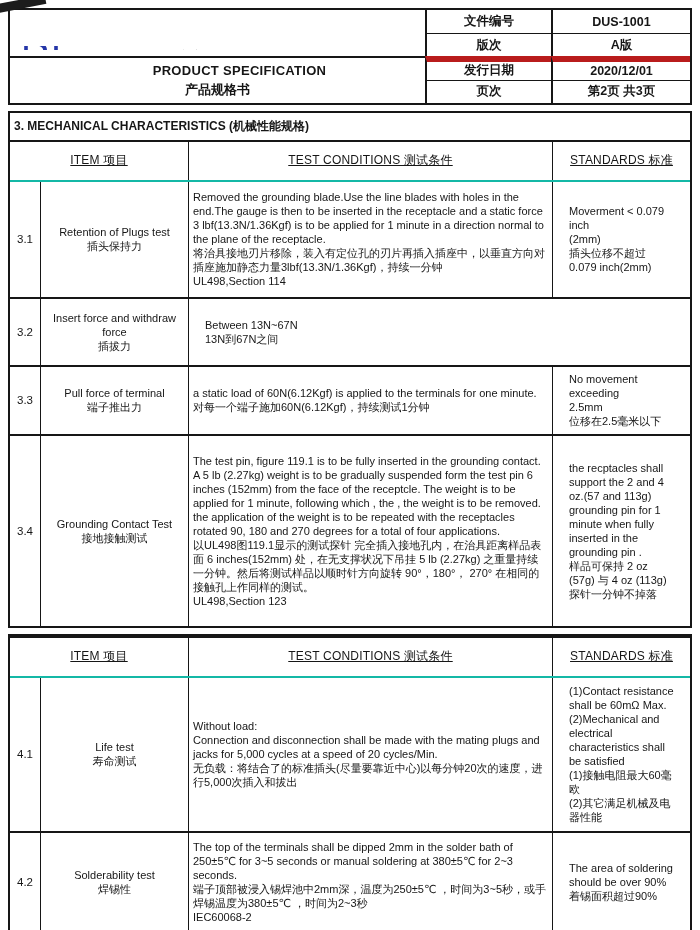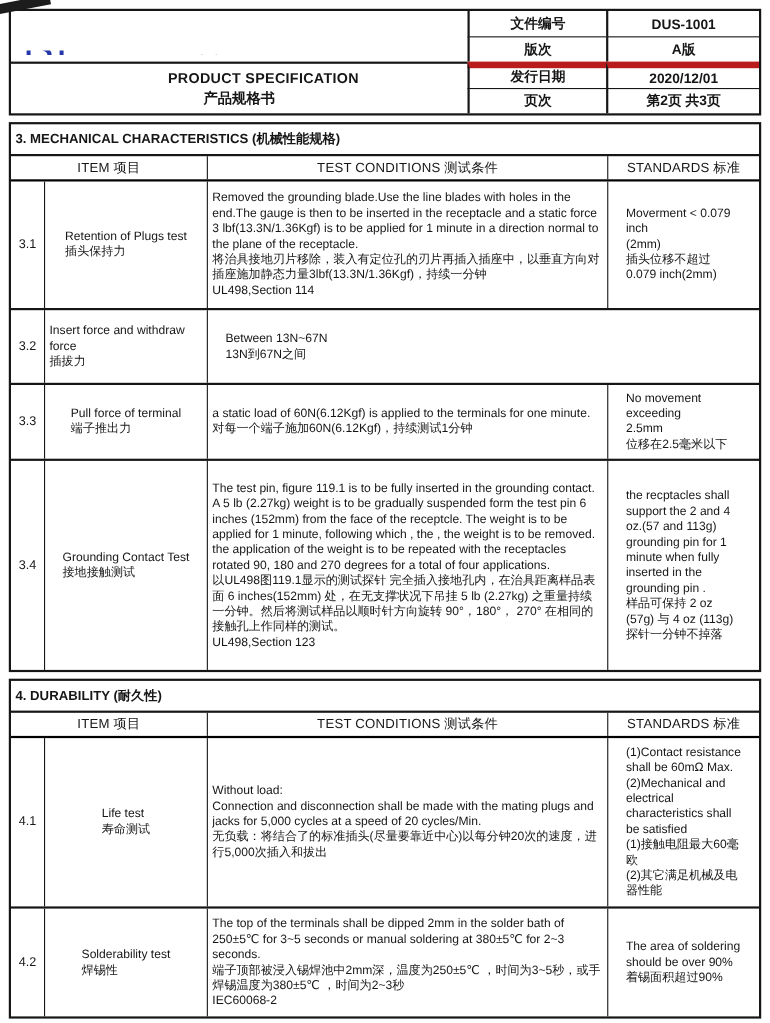--- a/index.html
+++ b/index.html
@@ -39,29 +39,29 @@
   .company-cn { font-weight:bold; font-size:13px; margin-top:2px; }
   .product-en { font-weight:bold; font-size:13px; letter-spacing:0.3px;margin-left:44px; }
   .product-cn { font-weight:bold; font-size:13px; margin-top:3px; }
   .logo { flex:0 0 auto; margin-right:6px; margin-left:2px; }
 
   
   .section { border:2px solid #161616; margin-top:6px; width:100%; }
   .sec-title { height:27px; display:flex; align-items:center; padding-left:4px;
     font-weight:bold; font-size:12px; }
   .grid { display:grid; grid-template-columns:30px 148px 1fr 138px; }
-  .head-row { border-top:2px solid #161616; border-bottom:2px solid #000000; height:25px; }
+  .head-row { border-top:2px solid #161616; border-bottom:2px solid #14b8a6; height:42px;text-decoration:underline; }
   .head-cell { display:flex; align-items:center; justify-content:center;
     font-size:12px; letter-spacing:0.2px; }
   .span2 { grid-column:1/3; }
   .bl { border-left:1.5px solid #161616; }
   .row + .row { border-top:2px solid #161616; }
   .cell { white-space:pre-line; overflow:hidden; font-size:11px; line-height:14px; }
   .num  { display:flex; align-items:center; justify-content:center; font-size:11.5px; }
-  .item { display:flex; align-items:center; justify-content:center; 
+  .item { display:flex; align-items:center; justify-content:center; text-align:center;
     padding:2px 4px; }
   .cond { display:flex; align-items:center; padding:2px 4px; text-align:left; }
   .std  { display:flex; align-items:center; padding:2px 16px; text-align:left; }
 </style>
 </head>
 <body>
 
 <div class="smudge"></div>
 
 <div class="page">
@@ -144,21 +144,20 @@
 接地接触测试</div>
       <div class="cell cond bl">The test pin, figure 119.1 is to be fully inserted in the grounding contact. A 5 lb (2.27kg) weight is to be gradually suspended form the test pin 6 inches (152mm) from the face of the receptcle. The weight is to be applied for 1 minute, following which , the , the weight is to be removed. the application of the weight is to be repeated with the receptacles rotated 90, 180 and 270 degrees for a total of four applications.
 以UL498图119.1显示的测试探针 完全插入接地孔内，在治具距离样品表面 6 inches(152mm) 处，在无支撑状况下吊挂 5 lb (2.27kg) 之重量持续一分钟。然后将测试样品以顺时针方向旋转 90°，180°， 270° 在相同的接触孔上作同样的测试。
 UL498,Section 123</div>
       <div class="cell std bl"> the recptacles shall support the 2 and 4 oz.(57 and 113g) grounding pin for 1 minute when fully inserted in the grounding pin .
 样品可保持 2 oz (57g)  与 4 oz (113g) 探针一分钟不掉落</div>
     </div>
   </div>
 
   <div class="section">
-    <div class="sec-title">4. DURABILITY  (耐久性)</div>
 
     <div class="grid head-row">
       <div class="head-cell span2">ITEM 项目</div>
       <div class="head-cell bl">TEST CONDITIONS 测试条件</div>
       <div class="head-cell bl">STANDARDS 标准</div>
     </div>
 
     <div class="grid row" style="height:153px">
       <div class="cell num">4.1</div>
       <div class="cell item bl">Life test

